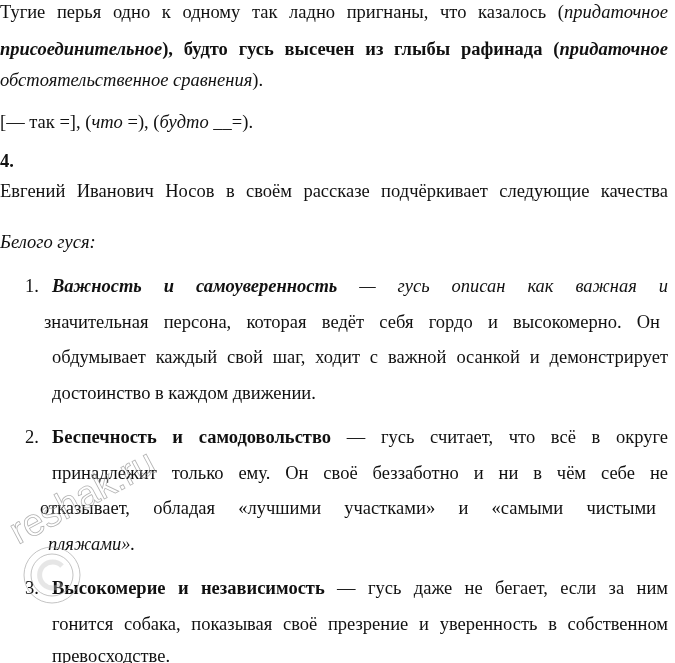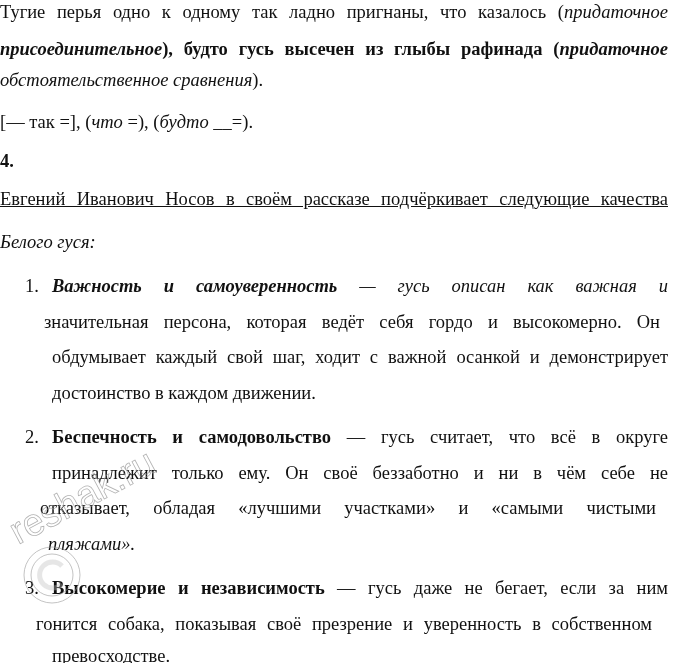--- a/index.html
+++ b/index.html
@@ -53,21 +53,21 @@
 <div class="page">
 
   <div class="line just" style="top:1px; width:668px;"><span>Тугие перья одно к одному так ладно пригнаны, что казалось (</span><span class="it">придаточное</span></div>
   <div class="line just" style="top:38px; width:668px;font-weight:bold;"><span class="it">присоединительное</span><span>), будто гусь высечен из глыбы рафинада (</span><span class="it">придаточное</span></div>
   <div class="line" style="top:69px;"><span class="it">обстоятельственное сравнения</span><span>).</span></div>
 
   <div class="line" style="top:111px;"><span>[— так =], (</span><span class="it">что</span><span> =), (</span><span class="it">будто</span><span> __=).</span></div>
 
   <div class="line b" style="top:150px;">4.</div>
 
-  <div class="line just" style="top:188px; width:668px;text-decoration:underline;">Евгений Иванович Носов в своём рассказе подчёркивает следующие качества</div>
+  <div class="line just" style="top:180px; width:668px;">Евгений Иванович Носов в своём рассказе подчёркивает следующие качества</div>
   <div class="line" style="top:231px;font-style:italic;">Белого гуся:</div>
 
   <div>
     <div class="num" style="top:275px;">1.</div>
     <div class="line just" style="top:275px; left:52px; width:616px;font-style:italic;"><span class="b">Важность и самоуверенность</span> <span>— гусь описан как важная и</span></div>
     <div class="line just" style="top:311px; left:44px; width:616px;">значительная персона, которая ведёт себя гордо и высокомерно. Он</div>
     <div class="line just" style="top:346px; left:52px; width:616px;">обдумывает каждый свой шаг, ходит с важной осанкой и демонстрирует</div>
     <div class="line" style="top:382px; left:52px;">достоинство в каждом движении.</div>
   </div>
 
@@ -75,21 +75,21 @@
     <div class="num" style="top:426px;">2.</div>
     <div class="line just" style="top:426px; left:52px; width:616px;"><span class="b">Беспечность и самодовольство</span> <span>— гусь считает, что всё в округе</span></div>
     <div class="line just" style="top:462px; left:52px; width:616px;">принадлежит только ему. Он своё беззаботно и ни в чём себе не</div>
     <div class="line just" style="top:497px; left:40px; width:616px;">отказывает, обладая «лучшими участками» и «самыми чистыми</div>
     <div class="line" style="top:533px; left:48px;font-style:italic;">пляжами».</div>
   </div>
 
   <div>
     <div class="num" style="top:577px;">3.</div>
     <div class="line just" style="top:577px; left:52px; width:616px;"><span class="b">Высокомерие и независимость</span> <span>— гусь даже не бегает, если за ним</span></div>
-    <div class="line just" style="top:613px; left:36px; width:616px;">гонится собака, показывая своё презрение и уверенность в собственном</div>
+    <div class="line just" style="top:613px; left:52px; width:616px;">гонится собака, показывая своё презрение и уверенность в собственном</div>
     <div class="line" style="top:645px; left:52px;">превосходстве.</div>
   </div>
 
   <svg class="watermark" width="675" height="663">
     <g fill="none" stroke="#9a9a9a" stroke-width="0.8" opacity="0.75">
       <circle cx="52" cy="575" r="28"></circle>
       <circle cx="52" cy="575" r="21"></circle>
       <path d="M62 566 A13 13 0 1 0 62 584" stroke-width="5" stroke="#bdbdbd" opacity="0.5"></path>
     </g>
     <text x="0" y="0" transform="translate(18,545) rotate(-28)" font-family="Liberation Sans, sans-serif" font-size="38" fill="none" stroke="#9a9a9a" stroke-width="0.8" opacity="0.75">reshak.ru</text>

